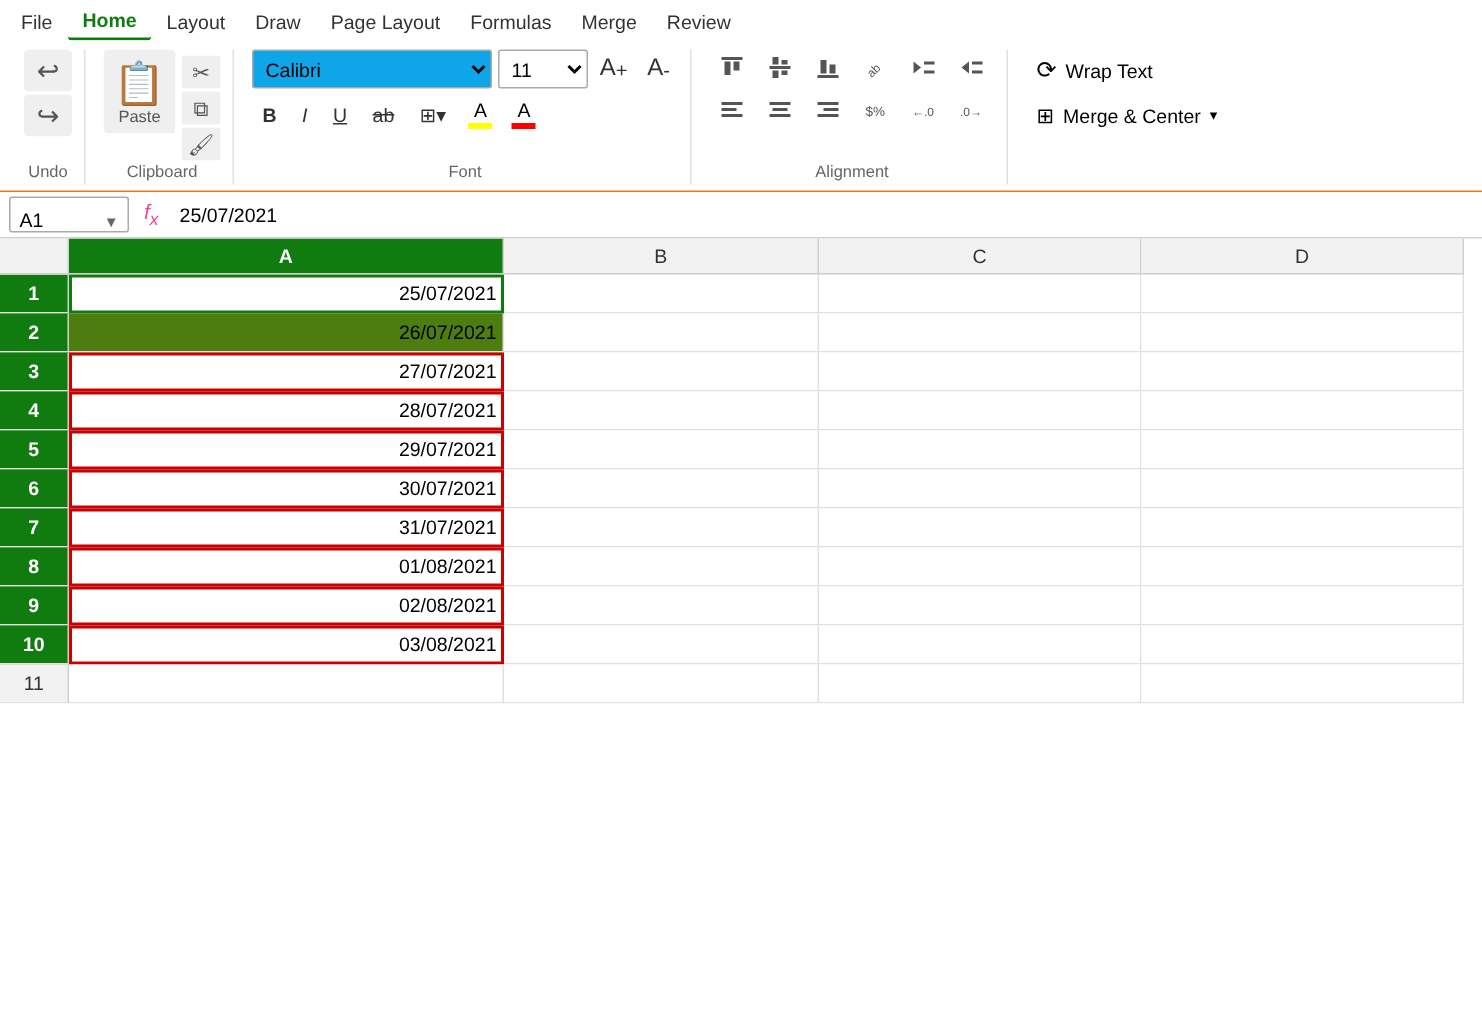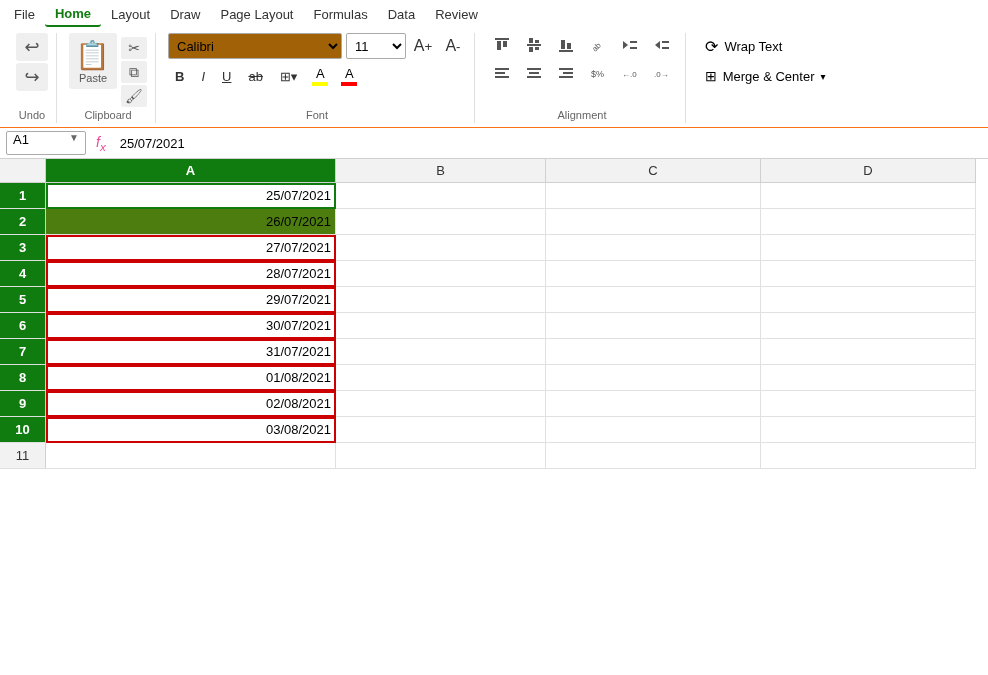--- a/index.html
+++ b/index.html
@@ -27,21 +27,21 @@
     
     .clipboard-group .toolbar-group-content { flex-direction: row; align-items: flex-start; }
     .paste-btn { display: flex; flex-direction: column; align-items: center; justify-content: center; width: 48px; height: 56px; border: 1px solid transparent; border-radius: 3px; cursor: pointer; color: #555; font-size: 11px; }
     .paste-icon { font-size: 28px; }
     .clipboard-mini { display: flex; flex-direction: column; gap: 2px; padding-top: 4px; }
     .mini-btn { width: 26px; height: 22px; display: flex; align-items: center; justify-content: center; border: 1px solid transparent; border-radius: 2px; cursor: pointer; color: #555; font-size: 14px; }
 
     
     .font-group .toolbar-group-content { flex-direction: column; gap: 4px; align-items: flex-start; }
     .font-row { display: flex; align-items: center; gap: 4px; }
-    .font-select { width: 174px; height: 26px; border: 1px solid #aaa; border-radius: 2px; padding: 0 4px; font-size: 13px; background: #a16207; }
+    .font-select { width: 160px; height: 26px; border: 1px solid #aaa; border-radius: 2px; padding: 0 4px; font-size: 13px; background: #0ea5e9; }
     .size-select { width: 60px; height: 26px; border: 1px solid #aaa; border-radius: 2px; padding: 0 4px; font-size: 13px; background: #fff; }
     .font-btn { height: 26px; padding: 0 6px; border: 1px solid transparent; border-radius: 2px; cursor: pointer; background: #fff; font-size: 13px; color: #333; }
     .font-btn.bold { font-weight: bold; }
     .font-btn.italic { font-style: italic; }
     .font-btn.underline { text-decoration: underline; }
     .font-btn.strikethrough { text-decoration: line-through; }
 
     .font-row2 { display: flex; align-items: center; gap: 3px; }
     .size-inc-btn { display: flex; align-items: center; justify-content: center; width: 26px; height: 26px; border: 1px solid transparent; border-radius: 2px; cursor: pointer; background: #fff; font-size: 16px; color: #333; }
 
@@ -55,21 +55,21 @@
     .align-btn { width: 30px; height: 24px; display: flex; align-items: center; justify-content: center; border: 1px solid transparent; border-radius: 2px; cursor: pointer; background: #fff; }
     .align-btn svg { width: 18px; height: 18px; }
 
     
     .wrap-group .toolbar-group-content { flex-direction: column; gap: 4px; align-items: flex-start; }
     .wrap-btn { display: flex; align-items: center; gap: 6px; padding: 3px 6px; border: 1px solid transparent; border-radius: 2px; cursor: pointer; background: #fff; font-size: 13px; white-space: nowrap; }
     .merge-btn { display: flex; align-items: center; gap: 6px; padding: 3px 6px; border: 1px solid transparent; border-radius: 2px; cursor: pointer; background: #fff; font-size: 13px; white-space: nowrap; }
 
     
     .formula-bar { display: flex; align-items: center; border-bottom: 1px solid #d0d0d0; padding: 3px 6px; gap: 6px; background: #fff; }
-    .cell-ref { width: 80px; height: 24px; border: 1px solid #aaa; border-radius: 2px; padding: 0 6px; font-size: 13px; display: flex; align-items: flex-start; justify-content: space-between; cursor: pointer; }
+    .cell-ref { width: 80px; height: 24px; border: 1px solid #aaa; border-radius: 2px; padding: 0 6px; font-size: 13px; display: flex; align-items: flex-end; justify-content: space-between; cursor: pointer; }
     .cell-ref-dropdown { font-size: 10px; color: #666; }
     .fx-label { font-size: 14px; color: #ec4899; font-style: italic; padding: 0 4px; }
     .formula-input { flex: 1; height: 24px; border: none; outline: none; font-size: 13px; padding: 0 4px; }
 
     
     .spreadsheet { display: flex; flex-direction: column; overflow: auto; flex: 1; }
     .sheet-container { display: flex; flex-direction: column; }
 
     
     .col-headers { display: flex; position: sticky; top: 0; z-index: 10; }
@@ -98,21 +98,21 @@
 
 <div class="ribbon">
 
   <div class="menu-bar">
     <div class="menu-item">File</div>
     <div class="menu-item active">Home</div>
     <div class="menu-item">Layout</div>
     <div class="menu-item">Draw</div>
     <div class="menu-item">Page Layout</div>
     <div class="menu-item">Formulas</div>
-    <div class="menu-item">Data</div>
+    <div class="menu-item">Merge</div>
     <div class="menu-item">Review</div>
   </div>
 
   <div class="toolbar">
 
     <div class="toolbar-group undo-group">
       <div class="toolbar-group-content">
         <button class="undo-btn">↩</button>
         <button class="undo-btn">↪</button>
       </div>

